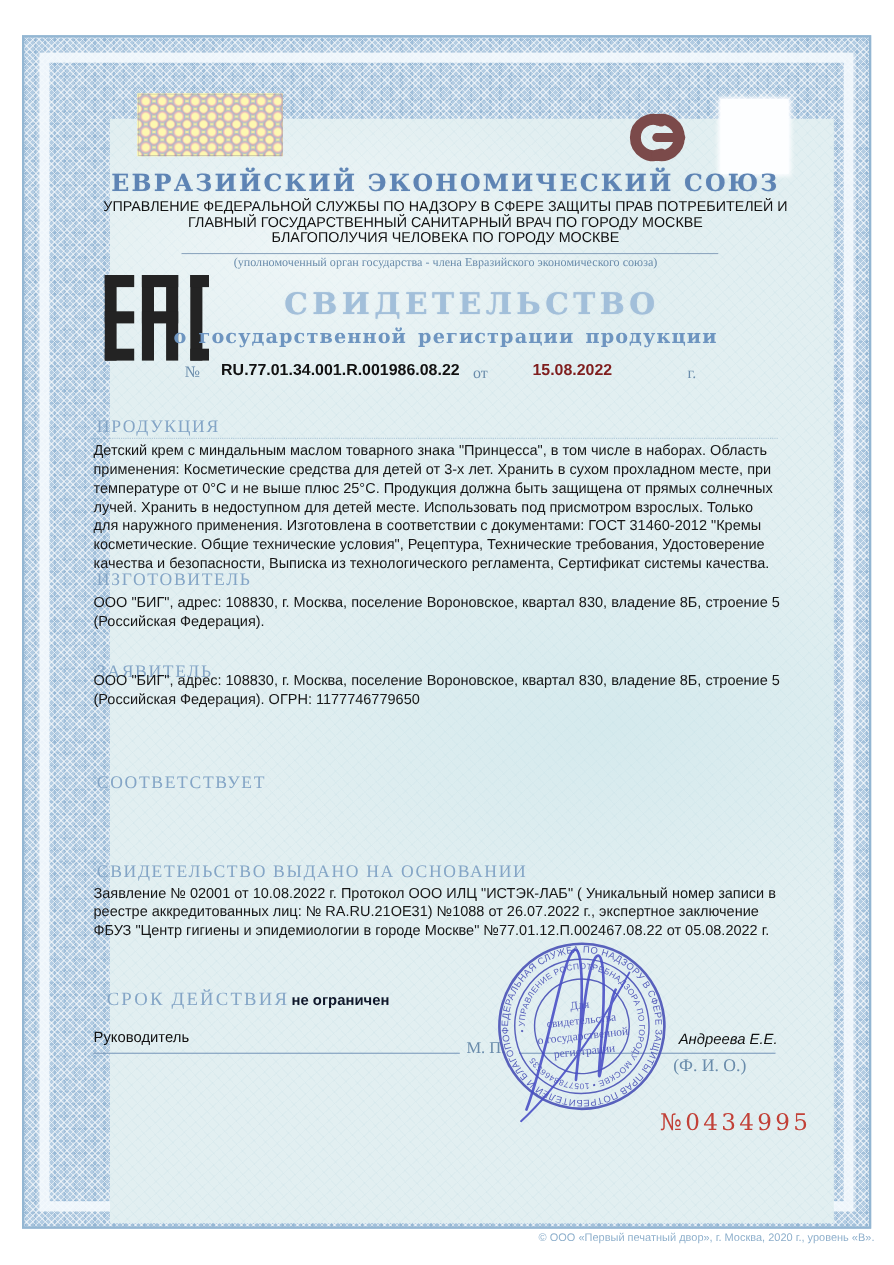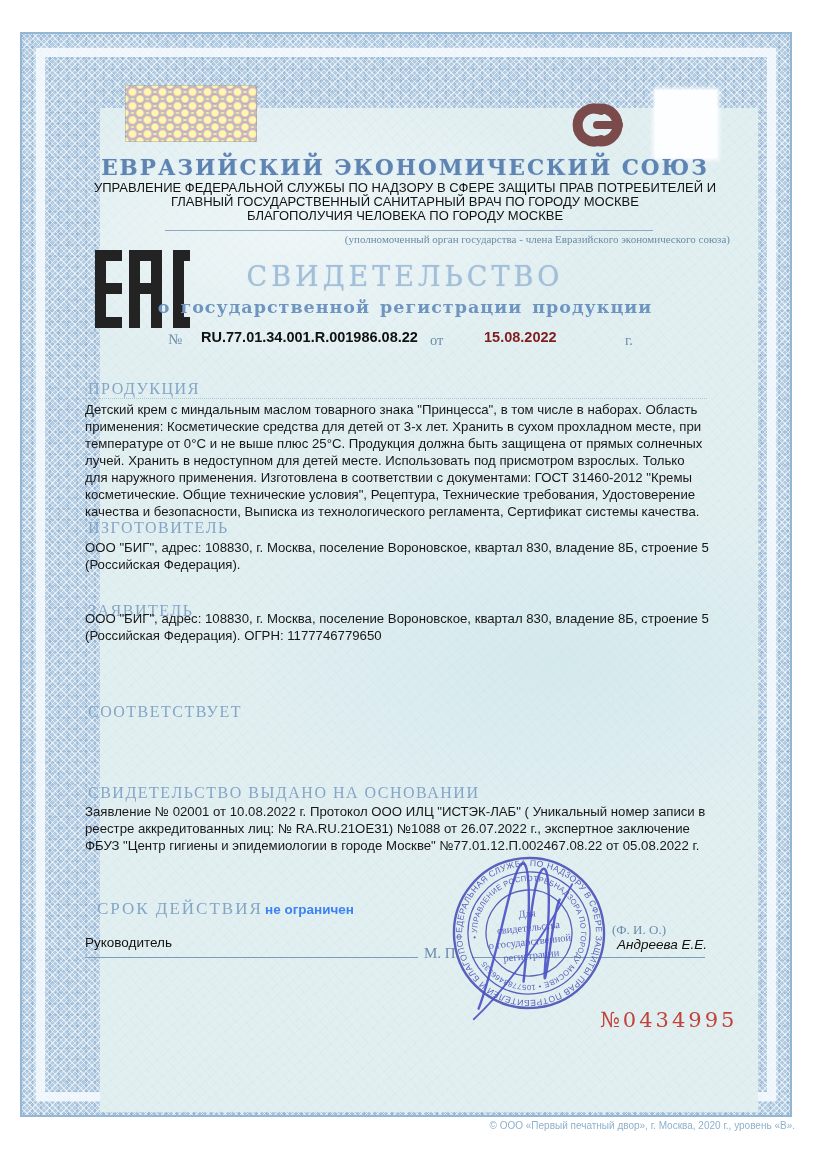--- a/index.html
+++ b/index.html
@@ -34,55 +34,55 @@
     background-image:
       radial-gradient(circle, #fdf8b0 3px, #e9aebc 4.5px, #a9bfc8 5.5px, rgba(0,0,0,0) 6.5px),
       radial-gradient(circle, #fdf8b0 3px, #d9a0b4 4.5px, #a9bfc8 5.5px, rgba(0,0,0,0) 6.5px);
     background-size:15px 14px;background-position:0 0,7.5px 7px;
     box-shadow:0 0 0 1px rgba(140,140,150,.4) inset;}
   .white-patch{left:655px;top:90px;width:62px;height:68px;background:#fdfeff;box-shadow:0 0 4px 2px #fdfeff;}
   .union-title{top:155px;font-family:"DejaVu Serif",serif;font-weight:bold;font-size:21.5px;
     letter-spacing:2px;color:#5e84b4;text-shadow:0 0 1px rgba(94,132,180,.35);}
   .authority{top:181px;font-size:13px;line-height:13.8px;color:#121212;}
   .divider{left:165px;top:230px;width:488px;border-top:1.2px solid #8fa8c0;}
-  .authority-caption{top:233px;font-family:"Liberation Serif",serif;font-size:11px;color:#6a8cab;text-align:right;}
-
-  
-  .doc-title{top:261px;font-family:"DejaVu Serif",serif;font-weight:normal;font-size:27px;
-    letter-spacing:4px;color:#a2bfda;text-shadow:0 0 1px rgba(130,160,195,.5);}
+  .authority-caption{top:233px;font-family:"Liberation Serif",serif;font-size:11px;color:#6a8cab;}
+
+  
+  .doc-title{top:261px;font-family:"DejaVu Serif",serif;font-weight:bold;font-size:27px;
+    letter-spacing:4px;color:#a2bfda;text-shadow:0 0 1px rgba(130,160,195,.5);padding-left:24px;}
   .doc-subtitle{top:297px;font-family:"DejaVu Serif",serif;font-weight:bold;font-size:17.5px;
     letter-spacing:1px;word-spacing:3px;color:#6e95c0;}
   .blue-label{font-family:"Liberation Serif",serif;color:#6a8cab;font-size:14.5px;}
   .num-label{left:168px;top:331px;}
   .num-value{left:201px;top:329px;font-size:14.5px;font-weight:600;color:#111;}
   .from-label{left:430px;top:332px;}
   .date-value{left:484px;top:329px;font-size:14.5px;font-weight:600;color:#7f1d1d;}
   .year-label{left:625px;top:332px;}
 
   
   .sec-head{font-family:"Liberation Serif",serif;font-size:16px;letter-spacing:1.5px;color:#84a5c6;}
   .sec-rule{width:622px;border-top:1px dotted rgba(130,165,195,.55);}
   .sec-body{width:624px;font-size:13.2px;line-height:17px;color:#171717;}
 
   .h-product{left:88px;top:380px;}      .r-product{left:85px;top:398px;}  .b-product{left:85px;top:401px;}
   .h-manuf{left:88px;top:519px;}        .b-manuf{left:85px;top:539px;}
   .h-applicant{left:88px;top:602px;}    .b-applicant{left:85px;top:610px;}
   .h-conform{left:88px;top:703px;}      .b-conform{left:85px;top:723px;}
   .h-basis{left:88px;top:784px;}        .b-basis{left:85px;top:803px;width:630px;}
   .h-validity{left:97px;top:899px;font-size:17px;letter-spacing:2px;}
-  .v-validity{left:265px;top:902px;font-size:13.5px;font-weight:bold;color:#3b82f6;text-align:center;}
+  .v-validity{left:265px;top:902px;font-size:13.5px;font-weight:bold;color:#0f172a;text-align:center;}
 
   
   .head-label{left:85px;top:935px;font-size:13.5px;color:#101010;}
   .sig-line{border-top:1.3px solid #7d9cbc;top:957px;}
   .sig-line.seg1{left:85px;width:333px;}
   .sig-line.seg2{left:472px;width:233px;}
   .mp-label{left:424px;top:945px;font-size:15px;}
   .fio-name{left:617px;top:937px;font-size:13.5px;color:#101010;font-style:italic;}
-  .fio-caption{left:612px;top:922px;font-family:"Liberation Serif",serif;font-size:13px;color:#6a8cab;}
+  .fio-caption{left:612px;top:961px;font-family:"Liberation Serif",serif;font-size:16px;color:#6a8cab;}
   .pos-caption{left:85px;top:962px;width:338px;font-family:"Liberation Serif",serif;
     font-size:13.5px;line-height:17.5px;color:#2b2b2b;text-align:justify;}
 
   .serial{left:600px;top:1008px;font-family:"DejaVu Serif",serif;font-weight:400;font-size:21px;
     letter-spacing:3px;color:#c24138;}
   .footer{left:340px;top:1120px;width:455px;text-align:right;font-size:10px;color:#8fb0cc;}
 
   .stamp-wrap{left:443px;top:845px;width:172px;height:176px;opacity:.92;transform:rotate(-6deg);}
   .eac-wrap{left:95px;top:250px;}
   .se-wrap{left:563px;top:96px;}

